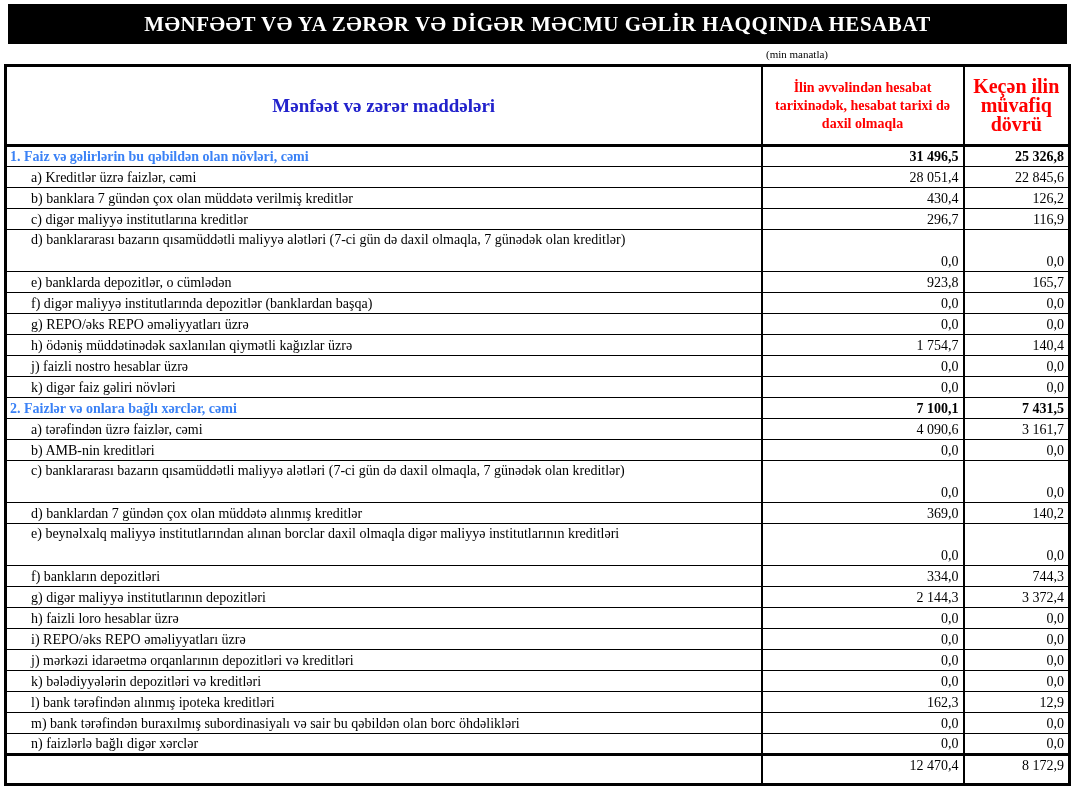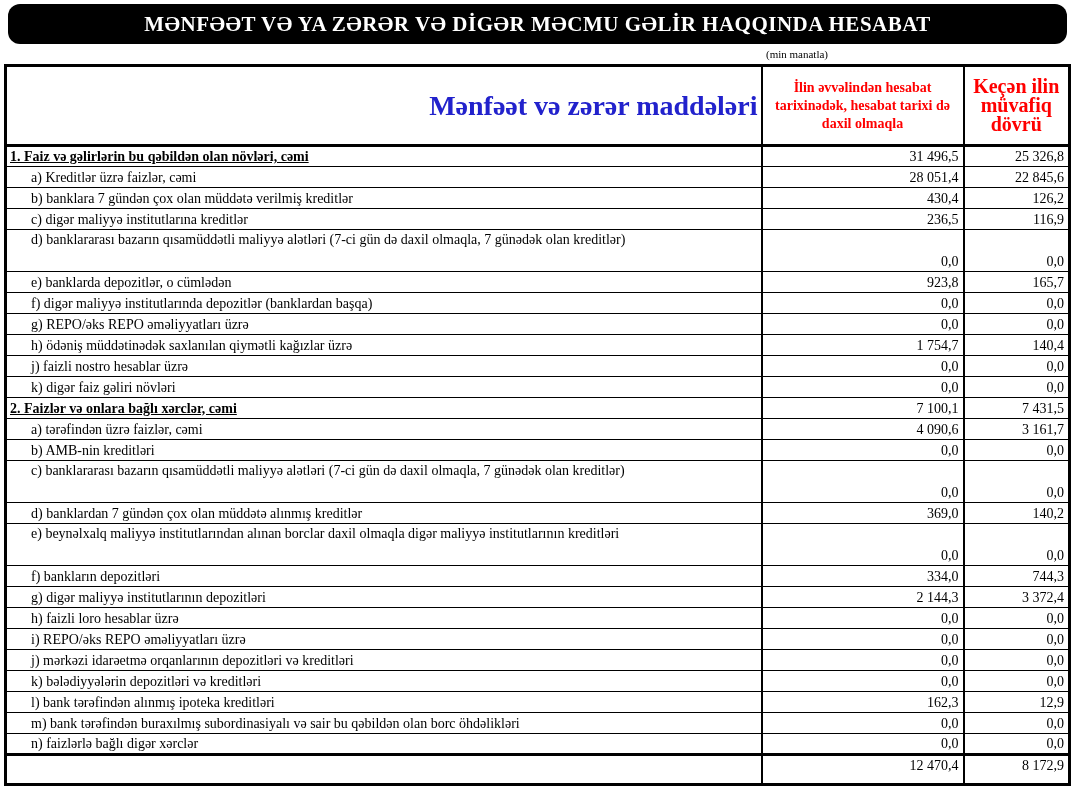--- a/index.html
+++ b/index.html
@@ -12,21 +12,20 @@
   }
   .title-bar {
     margin: 4px 8px 0 8px;
     background: #000000;
     color: #ffffff;
     text-align: center;
     font-weight: bold;
     font-size: 21px;
     letter-spacing: .5px;
     padding: 8px 0 7px 0;
-    border-radius: 12px;
   }
   .unit-note {
     font-size: 11px;
     margin: 2px 0 2px 766px;
     height: 16px;
     line-height: 16px;
   }
   table.report {
     border-collapse: collapse;
     table-layout: fixed;
@@ -39,23 +38,23 @@
   col.c3 { width: 106px; }
   th, td {
     border: 1px solid #000;
     overflow: hidden;
     padding: 0 3px;
   }
   th.col-current, th.col-previous, td.c-num { border-left: 2px solid #000; }
   thead th { border-bottom: 3px solid #000; height: 80px; vertical-align: middle; }
   th.col-items {
     color: #2222cc;
-    font-size: 28px;
-    font-weight: bold;
-    text-align: right;
+    font-size: 19px;
+    font-weight: bold;
+    text-align: center;
   }
   th.col-current {
     color: #ff0000;
     font-size: 14px;
     font-weight: bold;
     text-align: center;
     padding: 0 10px;
     line-height: 18px;
   }
   th.col-previous {
@@ -67,26 +66,25 @@
     line-height: 19px;
   }
   tbody td {
     font-size: 14px;
     height: 21px;
     line-height: 19px;
   }
   td.c-label { padding-left: 24px; }
   td.c-num { text-align: right; padding-right: 4px; }
   tr.row-section td.c-label {
-    color: #000000;
+    color: #3b82f6;
     font-weight: bold;
     padding-left: 3px;
-    text-decoration: underline;
-  }
-  tr.row-section td.c-num { font-weight: normal; }
+  }
+  tr.row-section td.c-num { font-weight: bold; }
   tr.row-tall td { height: 42px; }
   tr.row-tall td.c-label { vertical-align: top; }
   tr.row-tall td.c-num { vertical-align: bottom; }
   tr.row-partial td {
     border-top: 3px solid #000;
     vertical-align: top;
     height: 30px;
   }
 </style>
 </head>
@@ -120,21 +118,21 @@
         <td class="c-num">28 051,4</td>
         <td class="c-num">22 845,6</td>
       </tr>
       <tr class="row-item">
         <td class="c-label">b) banklara 7 gündən çox olan müddətə verilmiş kreditlər</td>
         <td class="c-num">430,4</td>
         <td class="c-num">126,2</td>
       </tr>
       <tr class="row-item">
         <td class="c-label">c) digər maliyyə institutlarına kreditlər</td>
-        <td class="c-num">236,5</td>
+        <td class="c-num">296,7</td>
         <td class="c-num">116,9</td>
       </tr>
       <tr class="row-tall">
         <td class="c-label">d) banklararası bazarın qısamüddətli maliyyə alətləri (7-ci gün də daxil olmaqla, 7 günədək olan kreditlər)</td>
         <td class="c-num">0,0</td>
         <td class="c-num">0,0</td>
       </tr>
       <tr class="row-item">
         <td class="c-label">e) banklarda depozitlər, o cümlədən</td>
         <td class="c-num">923,8</td>

